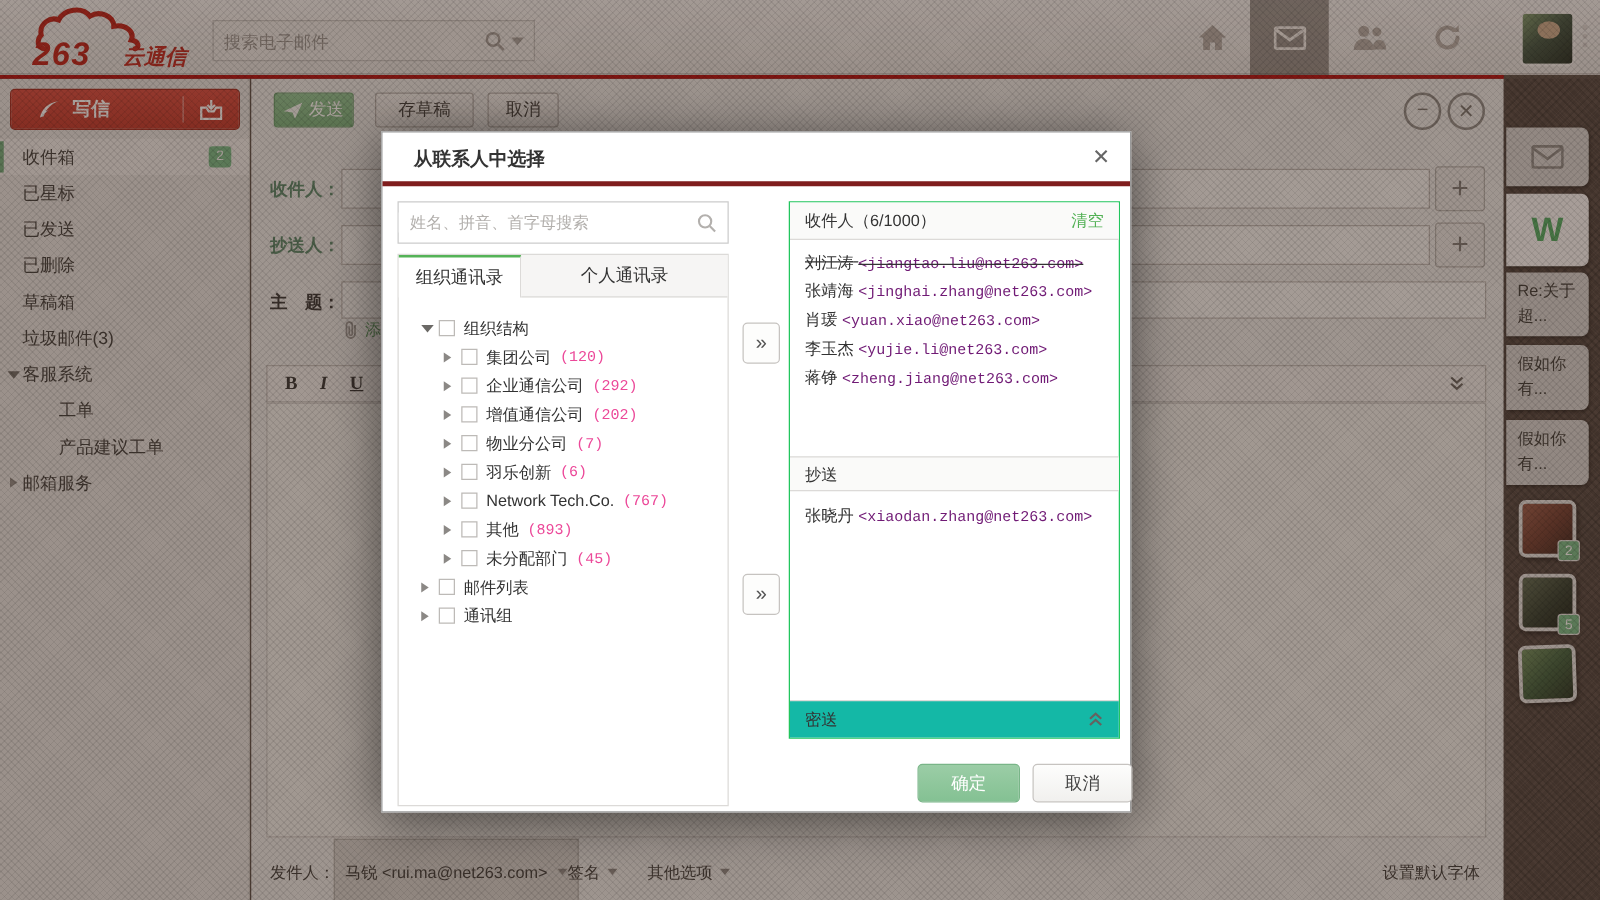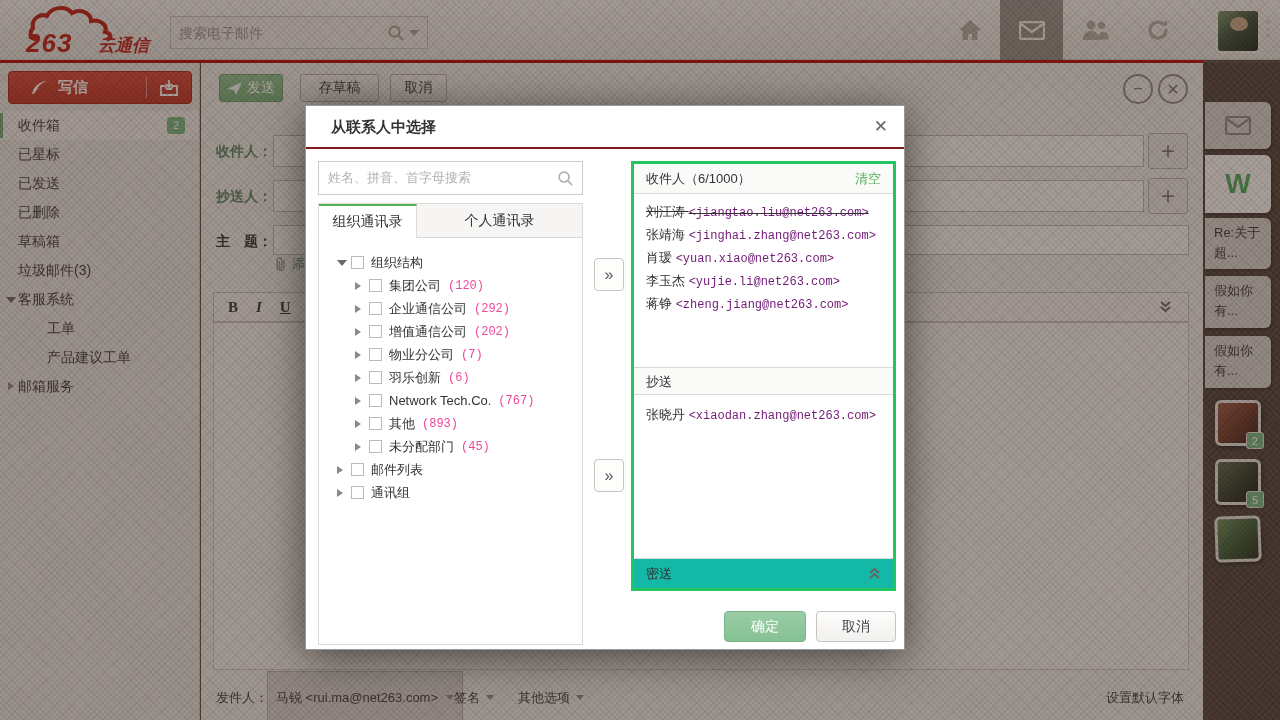--- a/index.html
+++ b/index.html
@@ -112,21 +112,21 @@
 
   
   .dim { position:absolute; left:0; top:0; width:1280px; height:720px; z-index:50;
          background-color:rgba(60,38,27,0.44);
          background-image:repeating-linear-gradient(45deg,rgba(0,0,0,0.07) 0 1px,transparent 1px 4px),
                           repeating-linear-gradient(-45deg,rgba(0,0,0,0.07) 0 1px,transparent 1px 4px); }
 
   
   .modal { position:absolute; left:305px; top:105px; width:600px; height:545px; background:#fff; z-index:100;
            border:1px solid #999; box-shadow:0 6px 40px rgba(0,0,0,0.55); }
-  .m-head { position:relative; height:43px; border-bottom:2px solid #7f1d1d;text-decoration:underline; }
+  .m-head { position:relative; height:43px; border-bottom:4px solid #7f1d1d;text-decoration:underline; }
   .m-title { position:absolute; left:25px; top:12px; font-size:15px; font-weight:bold; color:#333; }
   .m-close { position:absolute; right:16px; top:10px; font-size:17px; color:#666; cursor:default; }
   .m-search { position:absolute; left:12px; top:55px; width:265px; height:34px; border:1px solid #ccc;
               display:flex; align-items:center; }
   .m-search input { flex:1; border:0; outline:none; font-size:13px; padding:0 9px; color:#8b5cf6; font-family:Liberation Serif, serif; }
   .m-search input::placeholder { color:#b3b0ad; }
   .m-search .search-glass { color:#b3b0ad; margin-right:8px; }
   .tab-box { position:absolute; left:12px; top:97px; width:265px; height:442px; border:1px solid #dcdad8; }
   .m-tabs { display:flex; height:34px; }
   .m-tab { flex:0 0 98px; display:flex; align-items:center; justify-content:center; font-size:14px; color:#333;
@@ -134,35 +134,35 @@
   .m-tab.active { background:#fff; border-bottom:none; border-top:2px solid #54b357; border-right:1px solid #dcdad8; }
   .m-tab.rest { flex:1; border-left:none; }
   .tree { padding-top:13px; }
   .tree-row { display:flex; align-items:center; height:23px; padding-left:18px; font-size:13px; color:#333; }
   .tree-row.lvl1 { padding-left:36px; }
   .tree-tri { width:12px; display:flex; }
   .cb { width:13px; height:13px; border:1px solid #bdbab7; background:#fff; margin:0 7px 0 2px; flex:none; }
   .t-count { margin-left:7px; color:#ec4899; font-size:12px; font-family:"Liberation Mono","DejaVu Sans Mono",monospace; }
   .mv-btn { position:absolute; left:288px; width:30px; height:33px; border:1px solid #c6c3c0; border-radius:4px;
             background:#fdfdfc; color:#555; font-size:16px; display:flex; align-items:center; justify-content:center; }
-  .pane { position:absolute; left:325px; top:55px; width:265px; height:430px; border:3px solid #22c55e; }
+  .pane { position:absolute; left:325px; top:55px; width:265px; height:430px; border:1px solid #22c55e; }
   .pane-head { position:relative; height:30px; background:#fafaf9; border-bottom:1px solid #dcdad8; font-size:13px;
                line-height:29px; padding-left:12px; color:#333; }
   .clear-link { position:absolute; right:12px; top:0; color:#52b155; font-size:13px; cursor:default; }
   .rcp-list { height:173px; padding:6px 0 0 12px; overflow:hidden; }
   .rcp-row { height:23px; line-height:23px; font-size:13px; color:#333; white-space:nowrap; overflow:hidden; }
   .rcp-row .mail { color:#701a75; font-size:12px; font-family:"Liberation Mono","DejaVu Sans Mono",monospace; }
   .rcp-row.struck { text-decoration:line-through; }
   .cc-head { position:relative; height:28px; background:#fafaf9; border-top:1px solid #dcdad8; border-bottom:1px solid #dcdad8;
              font-size:13px; line-height:27px; padding-left:12px; color:#333; }
   .cc-list { height:168px; padding:8px 0 0 12px; }
   .bcc-head { position:absolute; left:0; bottom:0; width:100%; height:30px; background:#14b8a6; border-top:1px solid #dcdad8;
               font-size:13px; line-height:29px; padding-left:12px; color:#333; }
   .chev-dbl { position:absolute; right:12px; top:8px; color:#66625f; }
-  .m-foot { position:absolute; left:0; top:498px; width:600px; height:47px; }
+  .m-foot { position:absolute; left:10px; top:498px; width:600px; height:47px; }
   .btn-ok { position:absolute; left:418px; top:7px; width:82px; height:31px; background:linear-gradient(#9bcda6,#84c193);
             border:1px solid #79b588; border-radius:4px; color:#fff; font-size:14px; }
   .btn-mcancel { position:absolute; left:510px; top:7px; width:80px; height:31px; background:linear-gradient(#fdfdfc,#f1f0ee);
             border:1px solid #c6c3c0; border-radius:4px; color:#444; font-size:14px; }
   svg { display:block; }
 </style>
 </head>
 <body>
 
 <div class="screen">

